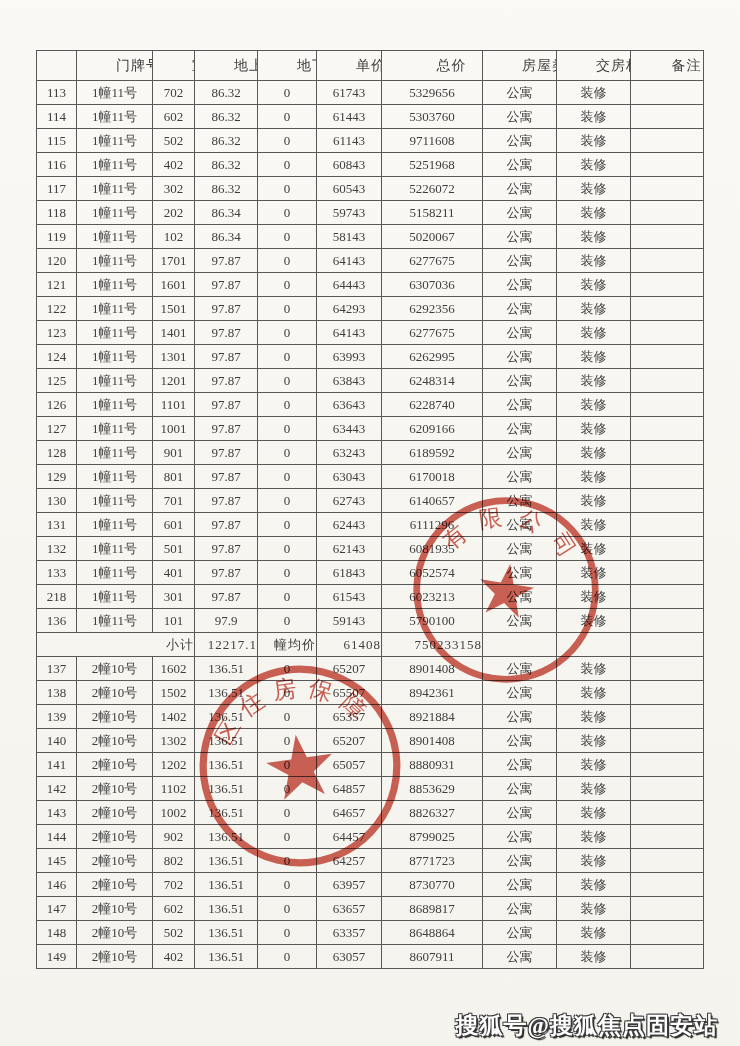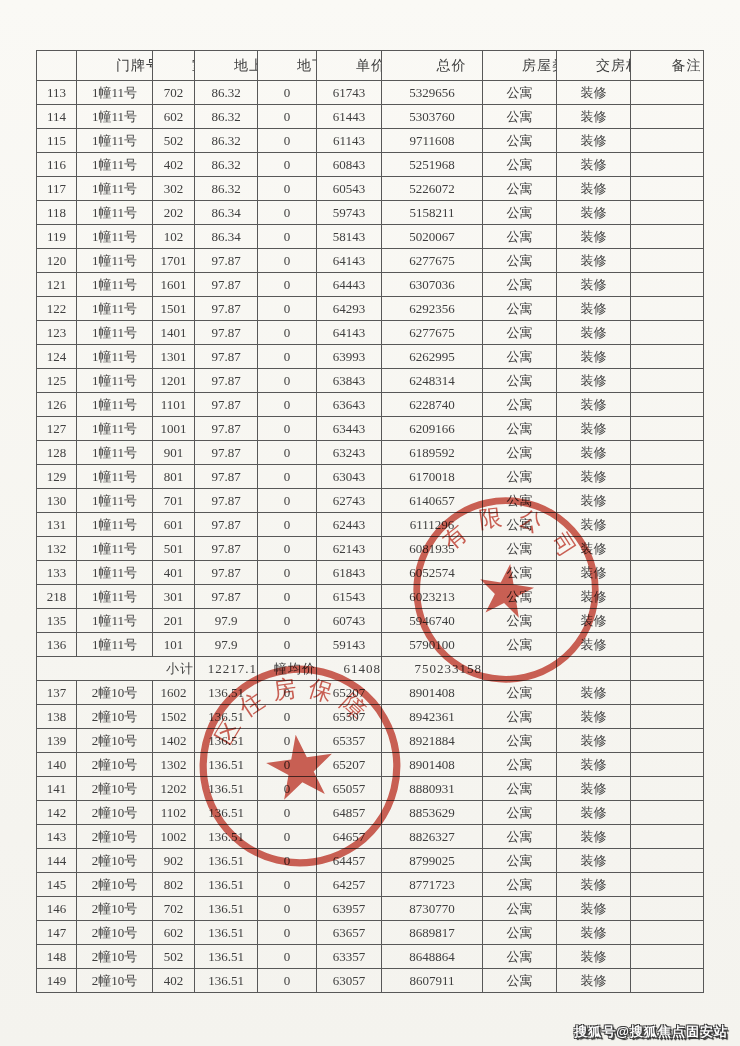--- a/index.html
+++ b/index.html
@@ -22,23 +22,23 @@
   .price-table th{height:29px;font-size:14px;font-weight:normal;letter-spacing:1px;padding-left:39px;}
   .price-table td{height:23px;font-size:13px;}
   .subtotal-row td{letter-spacing:1px;text-align:right;}
   .col-no{width:40px}.col-door{width:76px}.col-room{width:42px}.col-area{width:63px}
   .col-under{width:59px}.col-price{width:65px}.col-total{width:101px}
   .col-type{width:74px}.col-std{width:74px}.col-note{width:73px}
   .stamp{position:absolute;mix-blend-mode:multiply;opacity:.8;pointer-events:none;}
   #stamp-company{left:410px;top:494px;width:192px;height:192px;transform:rotate(9deg);}
   #stamp-authority{left:196px;top:663px;width:208px;height:206px;transform:rotate(-8deg);}
   .watermark{
-    position:absolute;right:12px;bottom:5px;
-    font-family:Liberation Sans, sans-serif;
-    font-weight:bold;font-size:13px;letter-spacing:1px;color:#ffffff;
+    position:absolute;right:22px;bottom:5px;
+    font-family:Liberation Serif, serif;
+    font-weight:bold;font-size:23px;letter-spacing:1px;color:#ffffff;
     text-shadow:-1px -1px 0 #3a3a3a,1px -1px 0 #3a3a3a,-1px 1px 0 #3a3a3a,1px 1px 0 #3a3a3a,2px 2px 1px #222;
   }
 </style>
 </head>
 <body>
 
 <div class="scan-page">
 
   <table class="price-table">
     <colgroup>
@@ -326,32 +326,20 @@
           <td>301</td>
           <td>97.87</td>
           <td>0</td>
           <td>61543</td>
           <td>6023213</td>
           <td>公寓</td>
           <td>装修</td>
           <td></td>
         </tr>
         <tr>
-          <td>135</td>
-          <td>1幢11号</td>
-          <td>201</td>
-          <td>97.9</td>
-          <td>0</td>
-          <td>60743</td>
-          <td>5946740</td>
-          <td>公寓</td>
-          <td>装修</td>
-          <td></td>
-        </tr>
-        <tr>
           <td>136</td>
           <td>1幢11号</td>
           <td>101</td>
           <td>97.9</td>
           <td>0</td>
           <td>59143</td>
           <td>5790100</td>
           <td>公寓</td>
           <td>装修</td>
           <td></td>

